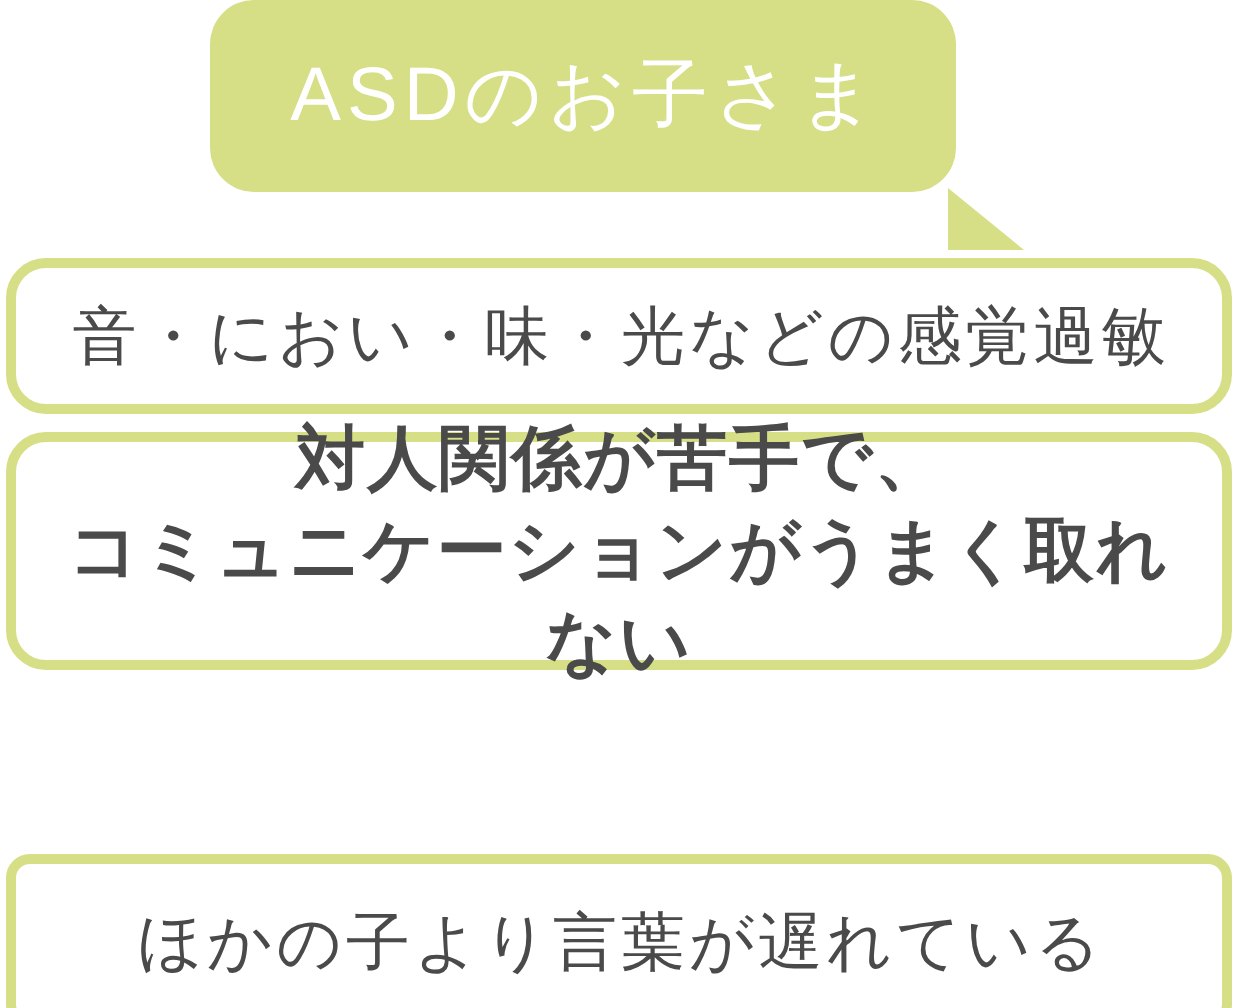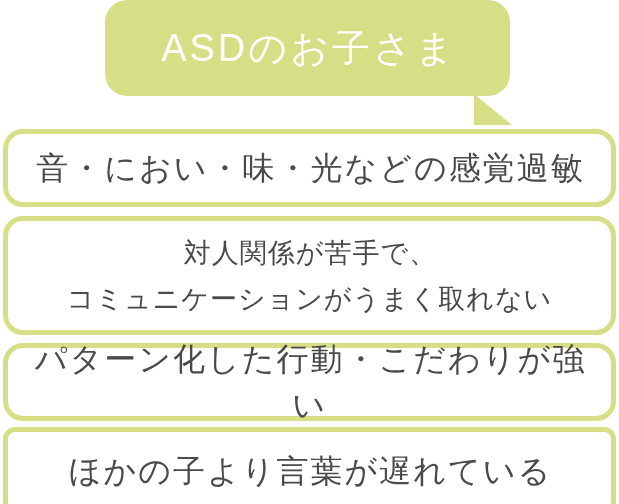--- a/index.html
+++ b/index.html
@@ -19,21 +19,21 @@
     width: 619px;
     height: 504px;
     overflow: hidden;
   }
 
   
   .header-bubble {
     position: absolute;
     left: 105px;
     top: 0px;
-    width: 405px;
+    width: 373px;
     height: 96px;
     background: #d6de86;
     border-radius: 22px;
     box-sizing: border-box;
     display: flex;
     align-items: center;
     justify-content: center;
   }
   .header-title {
     color: #ffffff;
@@ -77,22 +77,23 @@
     font-size: 32px;
     line-height: 46px;
     letter-spacing: 2px;
     text-indent: 2px;
     font-weight: 500;
     text-align: center;
     white-space: pre-line;
     padding: 0 10px;
   }
   .stmt-box.box-2 .stmt-text {
-    font-size: 27px;
+    font-size: 35px;
     letter-spacing: 1px;
+    font-weight: bold;
   }
 </style>
 </head>
 <body>
 
 <div id="infographic">
 
   <div class="header-bubble">
     <span class="header-title">ASDのお子さま</span>
   </div>
@@ -100,21 +101,18 @@
 
   <div class="stmt-box box-1">
     <span class="stmt-text">音・におい・味・光などの感覚過敏</span>
   </div>
 
   <div class="stmt-box box-2">
     <span class="stmt-text">対人関係が苦手で、
 コミュニケーションがうまく取れない</span>
   </div>
 
-  <div class="stmt-box box-3">
-    <span class="stmt-text">パターン化した行動・こだわりが強い</span>
-  </div>
 
   <div class="stmt-box box-4">
     <span class="stmt-text">ほかの子より言葉が遅れている</span>
   </div>
 
 </div>
 
 </body></html>

